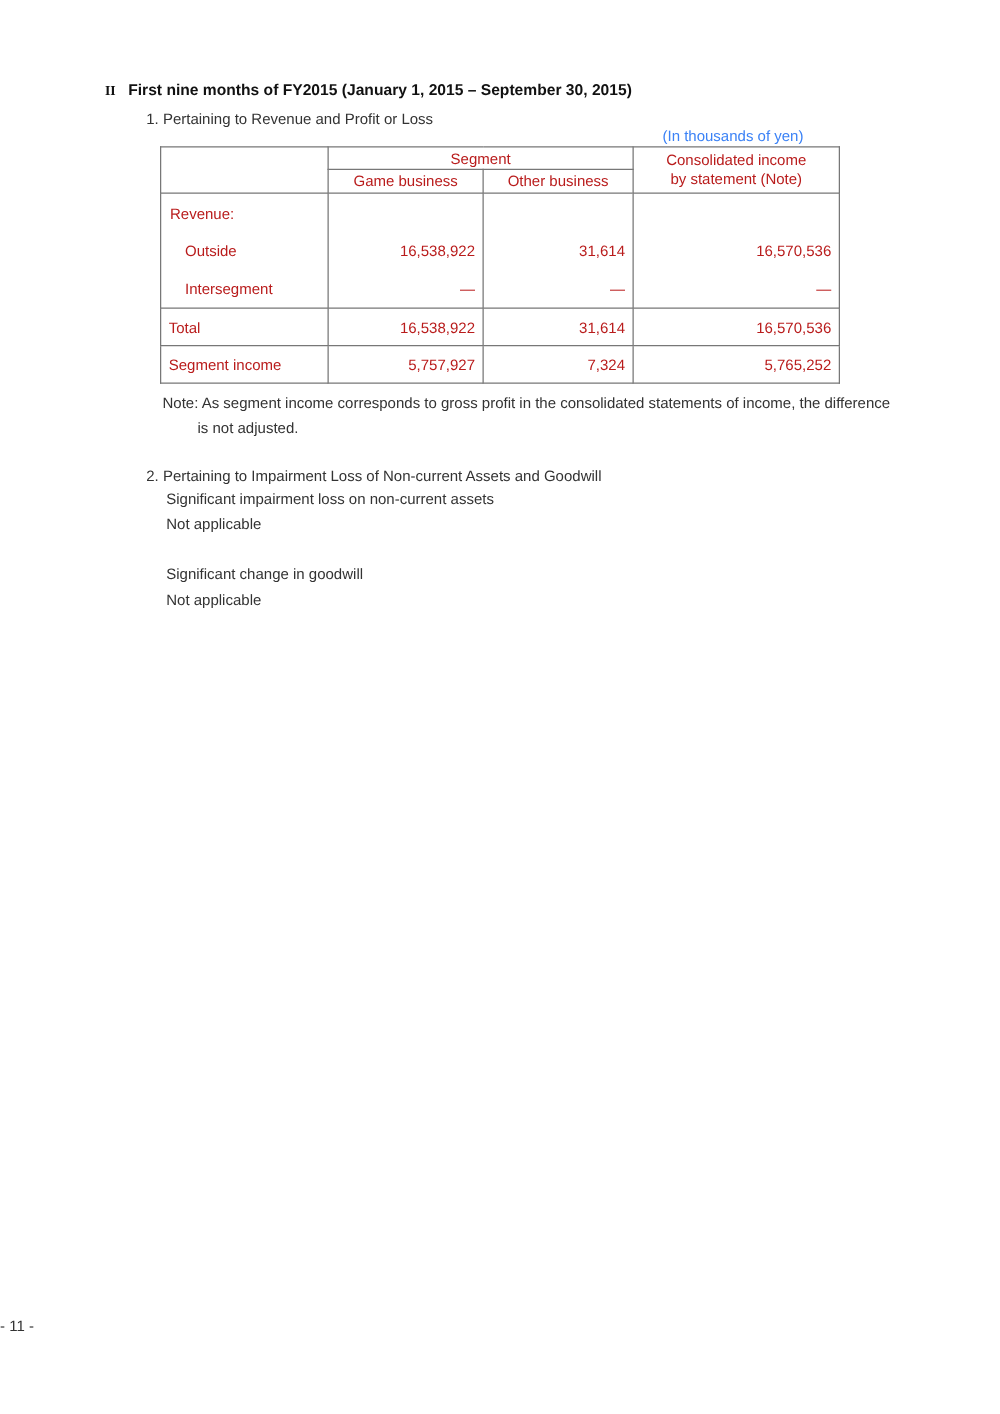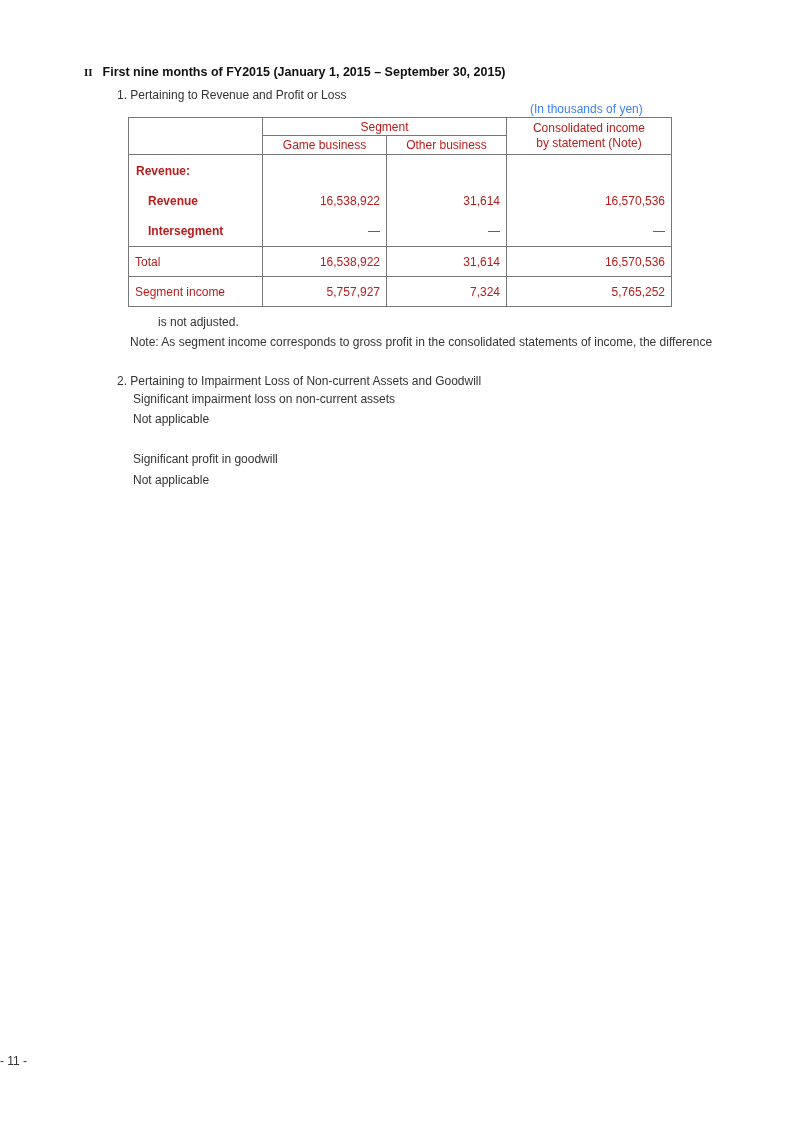--- a/index.html
+++ b/index.html
@@ -44,24 +44,24 @@
     <td rowspan="2" class="ctr" style="line-height:15px;">
       <div>Consolidated income</div>
       <div>by statement (Note)</div>
     </td>
   </tr>
   <tr style="height:19px;">
     <td class="ctr">Game business</td>
     <td class="ctr">Other business</td>
   </tr>
   <tr style="height:92px;">
-    <td style="padding:0;font-weight:bold;">
+    <td style="padding:0;">
       <div class="inner-lines">
         <div style="padding-left:7px;">Revenue:</div>
-        <div style="padding-left:19px;">Revenue</div>
+        <div style="padding-left:19px;">Outside</div>
         <div style="padding-left:19px;">Intersegment</div>
       </div>
     </td>
     <td class="num" style="padding:0 6px;">
       <div class="inner-lines">
         <div></div>
         <div>16,538,922</div>
         <div>—</div>
       </div>
     </td>
@@ -89,23 +89,23 @@
   <tr style="height:30px;">
     <td>Segment income</td>
     <td class="num">5,757,927</td>
     <td class="num">7,324</td>
     <td class="num">5,765,252</td>
   </tr>
 </tbody>
   </table>
 
 <div class="abs note">
+  <div>Note: As segment income corresponds to gross profit in the consolidated statements of income, the difference</div>
   <div style="padding-left:28px;">is not adjusted.</div>
-  <div>Note: As segment income corresponds to gross profit in the consolidated statements of income, the difference</div>
 </div>
 
 <div class="abs t" style="left:117px; top:374px;">2.  Pertaining to Impairment Loss of Non-current Assets and Goodwill</div>
 <div class="abs t" style="left:133px; top:392px;">Significant impairment loss on non-current assets</div>
 <div class="abs t" style="left:133px; top:412px;">Not applicable</div>
-<div class="abs t" style="left:133px; top:452px;">Significant profit in goodwill</div>
+<div class="abs t" style="left:133px; top:452px;">Significant change in goodwill</div>
 <div class="abs t" style="left:133px; top:473px;">Not applicable</div>
 
 <div class="abs page-num">- 11 -</div>
 
 </body></html>

